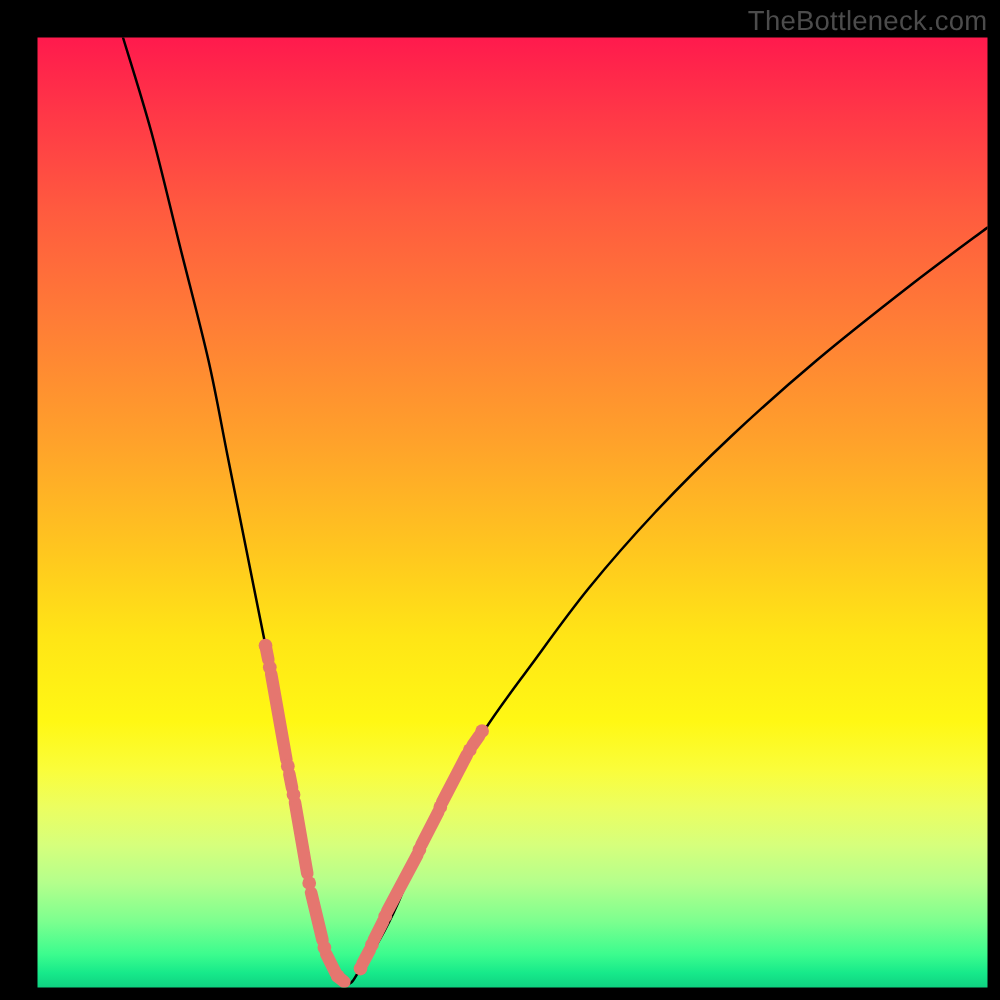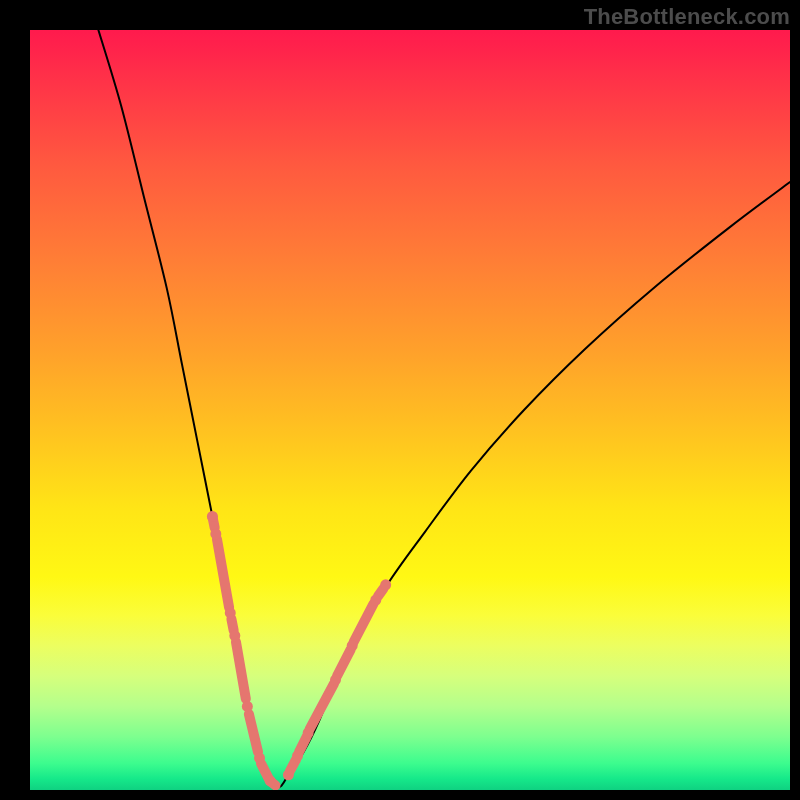--- a/index.html
+++ b/index.html
@@ -15,21 +15,21 @@
     position: relative;
     width: 800px;
     height: 800px;
     background: #000;
   }
   .watermark {
     position: absolute;
     top: 4px;
     right: 10px;
     font-size: 22px;
-    font-weight: 700;
+    font-weight: 400;
     color: #4c4c4c;
     letter-spacing: 0.2px;
     z-index: 5;
   }
   .plot {
     position: absolute;
     left: 30px;
     top: 30px;
     width: 760px;
     height: 760px;

